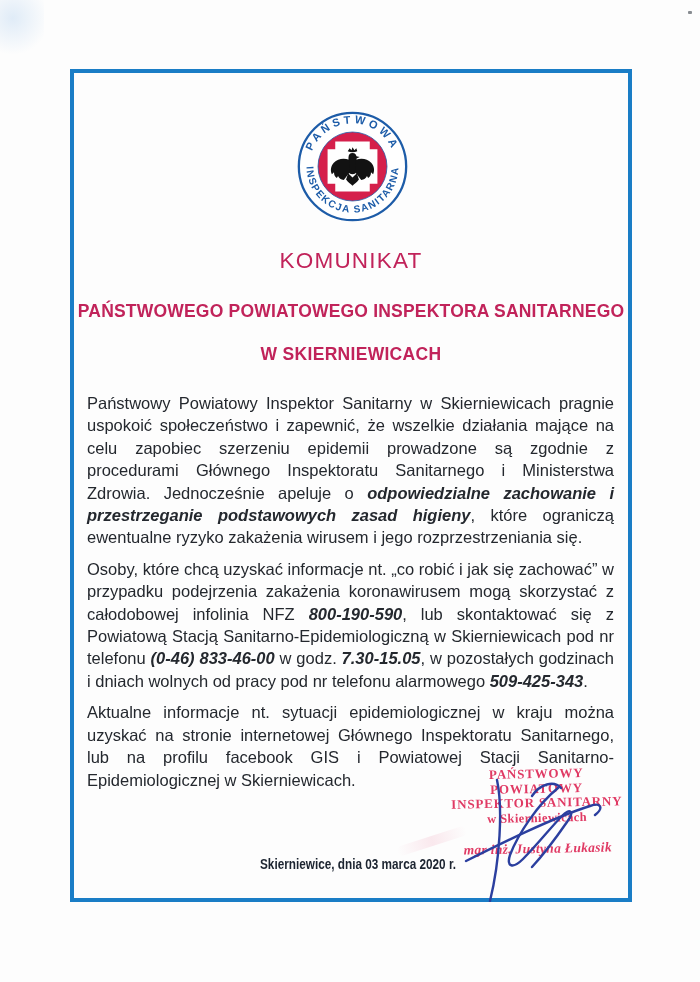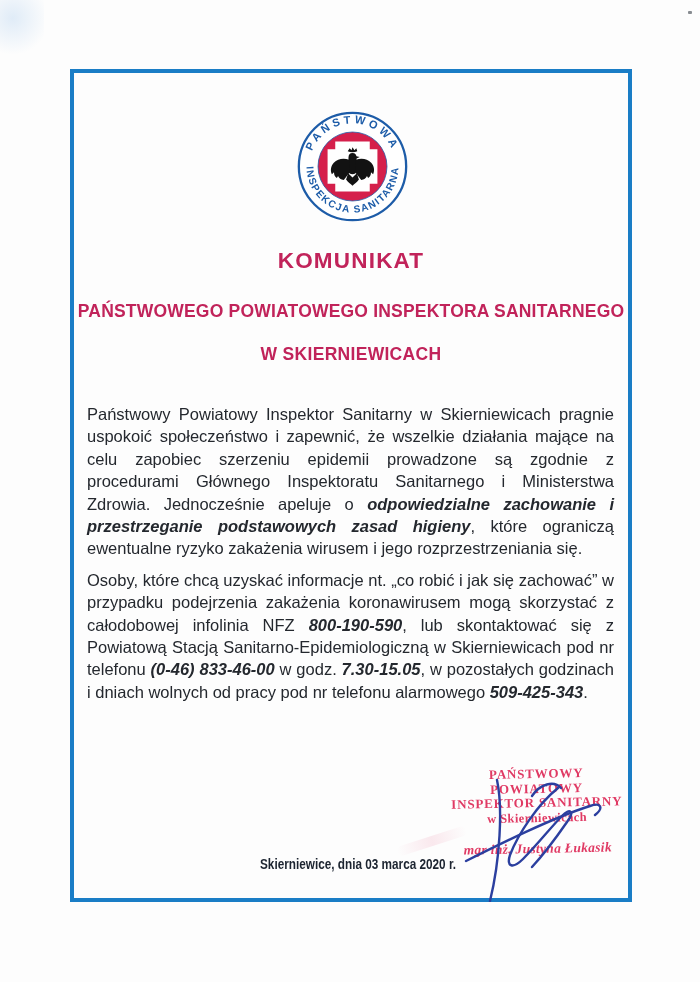--- a/index.html
+++ b/index.html
@@ -26,33 +26,33 @@
     background:linear-gradient(90deg, rgba(232,130,160,0), rgba(232,130,160,.17), rgba(232,130,160,0));
     transform:rotate(-18deg);
   }
   .doc-frame{
     position:absolute;left:70px;top:69px;width:562px;height:833px;
     border:4px solid var(--frame);background:transparent;
   }
   .logo-wrap{position:absolute;left:295px;top:109px;width:115px;height:115px;}
   .heading-title{
     position:absolute;left:70px;top:248px;width:562px;text-align:center;
-    font-size:22.5px;font-weight:bold;letter-spacing:1.2px;color:var(--title);
+    font-size:22.5px;font-weight:normal;letter-spacing:1.2px;color:var(--title);
   }
   .heading-sub1{
     position:absolute;left:70px;top:301px;width:562px;text-align:center;
     font-size:17.5px;font-weight:bold;letter-spacing:.2px;color:var(--title);white-space:nowrap;
   }
   .heading-sub2{
     position:absolute;left:70px;top:344px;width:562px;text-align:center;
     font-size:17.5px;font-weight:bold;letter-spacing:.3px;color:var(--title);
   }
   .body-col{
     position:absolute;left:87px;top:392px;width:527px;
-    font-size:16.5px;line-height:22.4px;text-align:justify;color:var(--body-text);margin-top:11px;
+    font-size:16.5px;line-height:22.4px;text-align:justify;color:var(--body-text);
   }
   .body-par{margin:0 0 9px 0;}
   .seg-bold{font-weight:bold;font-style:italic;}
   .seg-bold-italic{font-weight:bold;font-style:italic;}
   .stamp-block{
     position:absolute;left:448px;top:767px;width:178px;text-align:center;
     color:var(--stamp);transform:rotate(-1.2deg);
     font-family:"Liberation Serif",serif;
   }
   .stamp-l1,.stamp-l2{font-size:13px;font-weight:bold;letter-spacing:.8px;line-height:14.5px;}
@@ -109,20 +109,21 @@
     </svg>
   </div>
 
   <div class="heading-title">KOMUNIKAT</div>
   <div class="heading-sub1">PAŃSTWOWEGO POWIATOWEGO INSPEKTORA SANITARNEGO</div>
   <div class="heading-sub2">W SKIERNIEWICACH</div>
 
   <div class="body-col">
       <p class="body-par"><span>Państwowy Powiatowy Inspektor Sanitarny w Skierniewicach pragnie uspokoić społeczeństwo i zapewnić, że wszelkie działania mające na celu zapobiec szerzeniu epidemii prowadzone są zgodnie z procedurami Głównego Inspektoratu Sanitarnego i Ministerstwa Zdrowia. Jednocześnie apeluje o </span><span class="seg-bold-italic">odpowiedzialne zachowanie i przestrzeganie podstawowych zasad higieny</span><span>, które ograniczą ewentualne ryzyko zakażenia wirusem i jego rozprzestrzeniania się.</span></p>
       <p class="body-par"><span>Osoby, które chcą uzyskać informacje nt. „co robić i jak się zachować” w przypadku podejrzenia zakażenia koronawirusem mogą skorzystać z całodobowej infolinia NFZ </span><span class="seg-bold">800-190-590</span><span>, lub skontaktować się z Powiatową Stacją Sanitarno-Epidemiologiczną w Skierniewicach pod nr telefonu </span><span class="seg-bold">(0-46) 833-46-00</span><span> w godz. </span><span class="seg-bold">7.30-15.05</span><span>, w pozostałych godzinach i dniach wolnych od pracy pod nr telefonu alarmowego </span><span class="seg-bold">509-425-343</span><span>.</span></p>
+      <p class="body-par"><span>Aktualne informacje nt. sytuacji epidemiologicznej w kraju można uzyskać na stronie internetowej Głównego Inspektoratu Sanitarnego, lub na profilu facebook GIS i Powiatowej Stacji Sanitarno-Epidemiologicznej w Skierniewicach.</span></p>
     </div>
 
   <div class="stamp-block">
     <div class="stamp-l1">PAŃSTWOWY POWIATOWY</div>
     <div class="stamp-l2">INSPEKTOR SANITARNY</div>
     <div class="stamp-l3">w Skierniewicach</div>
     <div class="stamp-l4">mgr inż. Justyna Łukasik</div>
   </div>
 
   <div class="signature-wrap">

